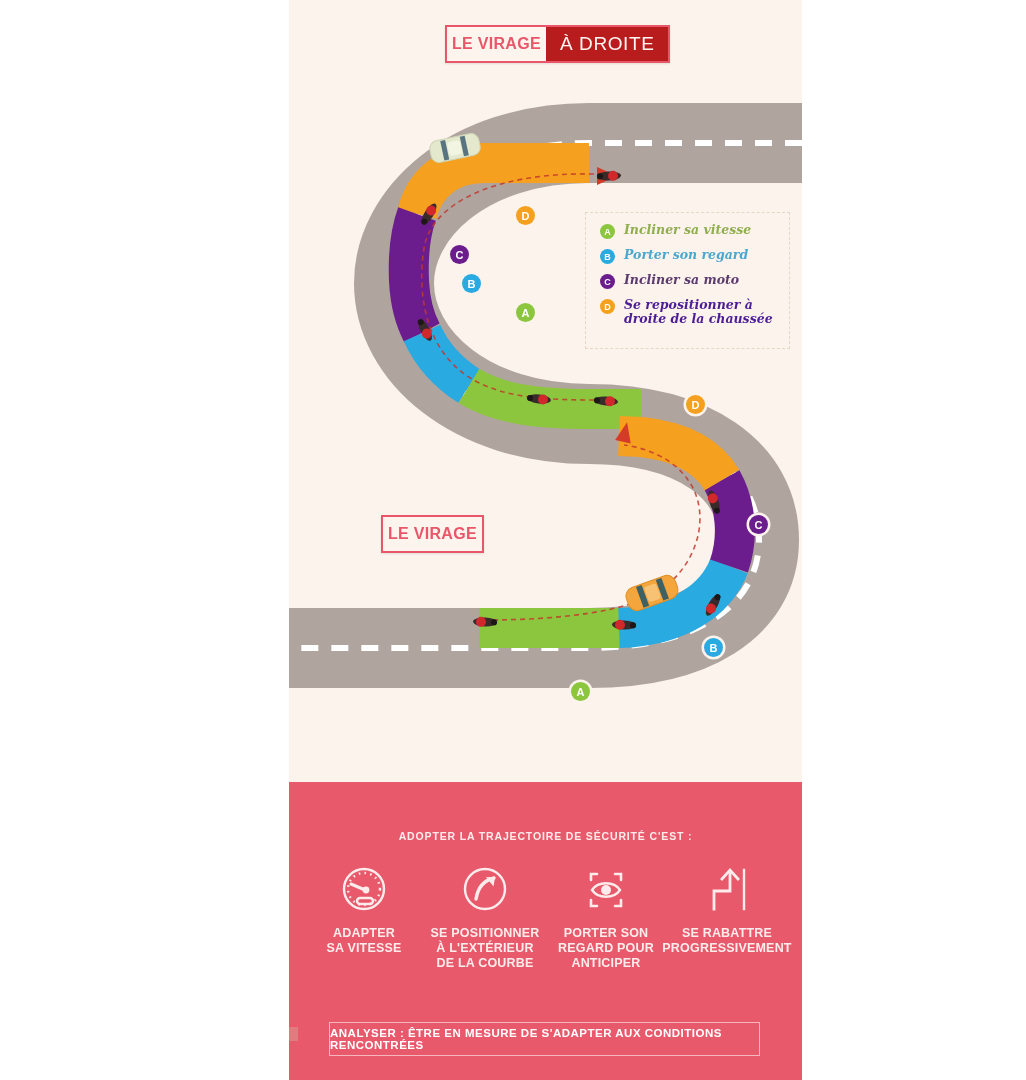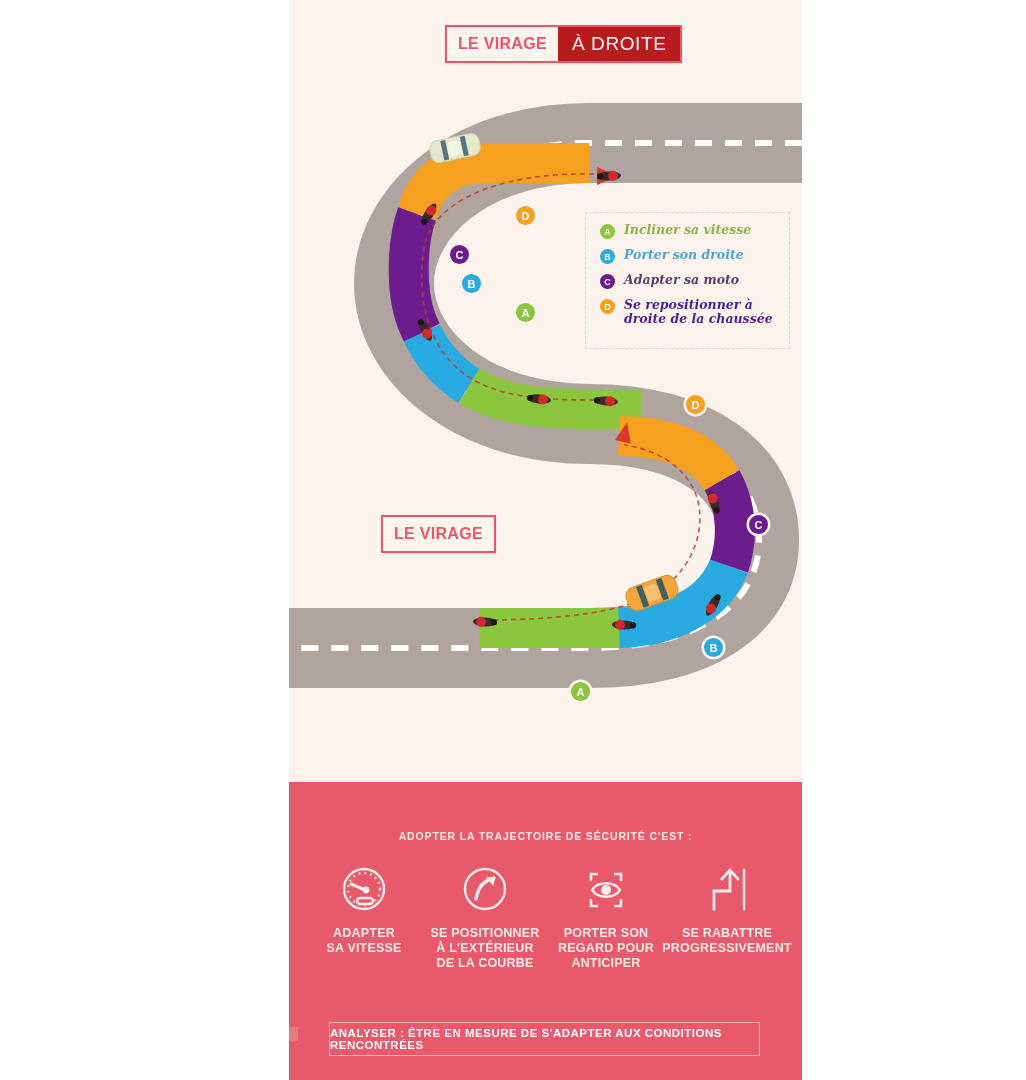--- a/index.html
+++ b/index.html
@@ -29,21 +29,21 @@
   
   .chip{
     position:absolute;display:flex;align-items:stretch;
     border:2px solid #e8566a;box-sizing:border-box;
     box-shadow:0 1px 2px rgba(0,0,0,.10);
   }
   .chip .chip-a{
     background:#fdf4ee;color:#e8566a;
     font-weight:bold;letter-spacing:.3px;
     display:flex;align-items:center;justify-content:center;
-    padding:0 11px;font-size:16px;
+    padding:0 5px;font-size:16px;
   }
   .chip .chip-b{
     background:#b91c1c;color:#fff5f2;
     font-weight:normal;letter-spacing:.6px;
     display:flex;align-items:center;justify-content:center;
     padding:0 14px;font-size:19px;
   }
   #chip-droite{left:156px;top:25px;height:38px;}
   #chip-gauche{left:92px;top:515px;height:38px;}
 
@@ -257,25 +257,25 @@
         <div class="chip-a">LE VIRAGE</div>
       </div>
 
       <div id="legend">
         <div class="leg-row">
           <div class="leg-badge" style="background:#8cc63f">A</div>
           <div class="leg-text" style="color:#8fae4e">Incliner sa vitesse</div>
         </div>
         <div class="leg-row">
           <div class="leg-badge" style="background:#29aae1">B</div>
-          <div class="leg-text" style="color:#4aa7cf">Porter son droite</div>
+          <div class="leg-text" style="color:#4aa7cf">Porter son regard</div>
         </div>
         <div class="leg-row">
           <div class="leg-badge" style="background:#6b1d8e">C</div>
-          <div class="leg-text" style="color:#5b3a6e">Adapter sa moto</div>
+          <div class="leg-text" style="color:#5b3a6e">Incliner sa moto</div>
         </div>
         <div class="leg-row">
           <div class="leg-badge" style="background:#f5a01e">D</div>
           <div class="leg-text" style="color:#4c1d95">Se repositionner à droite de la chaussée</div>
         </div>
       </div>
 
       <div class="marker" style="left:227px;top:206px;background:#f5a01e">D</div>
       <div class="marker" style="left:161px;top:245px;background:#6b1d8e">C</div>
       <div class="marker" style="left:173px;top:274px;background:#29aae1">B</div>

